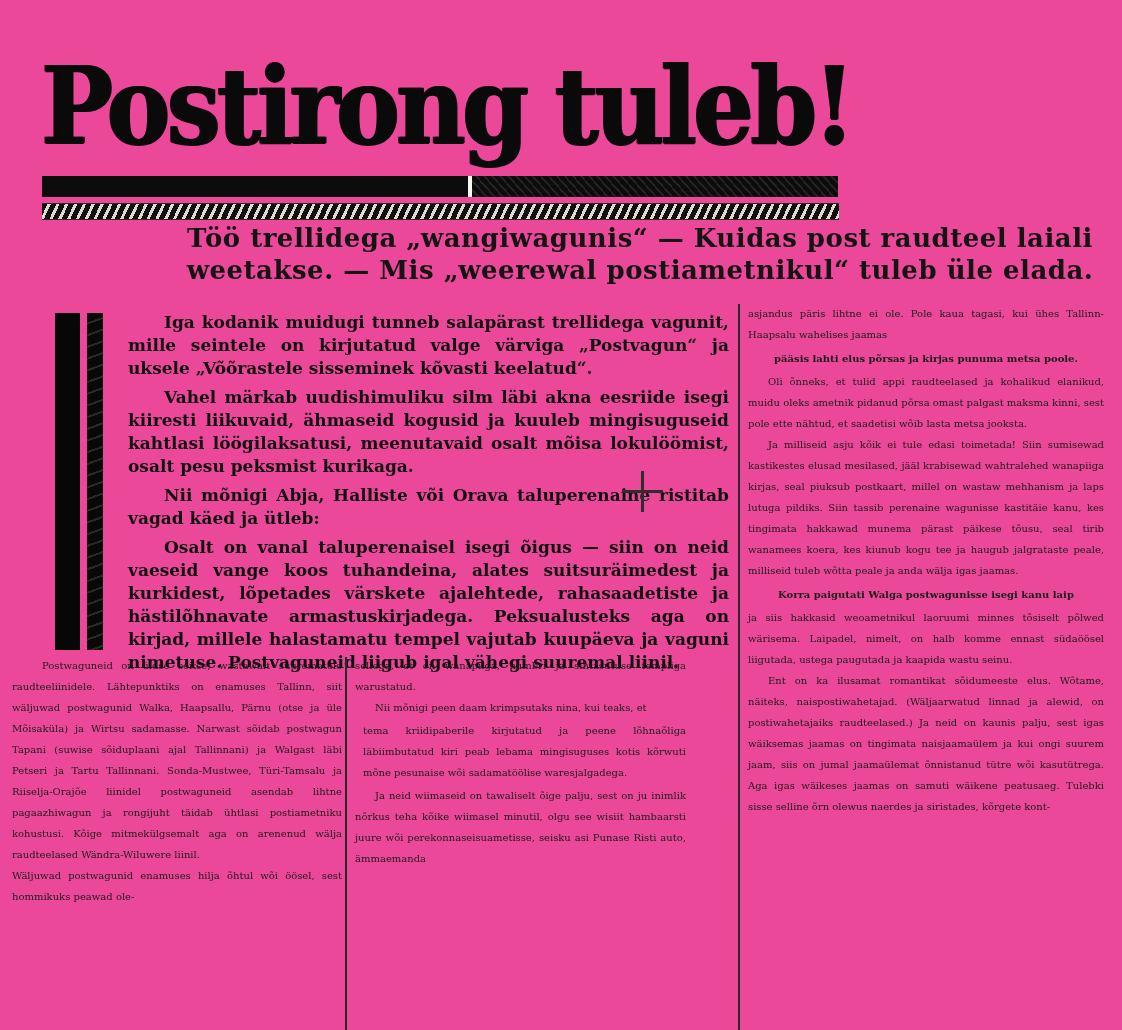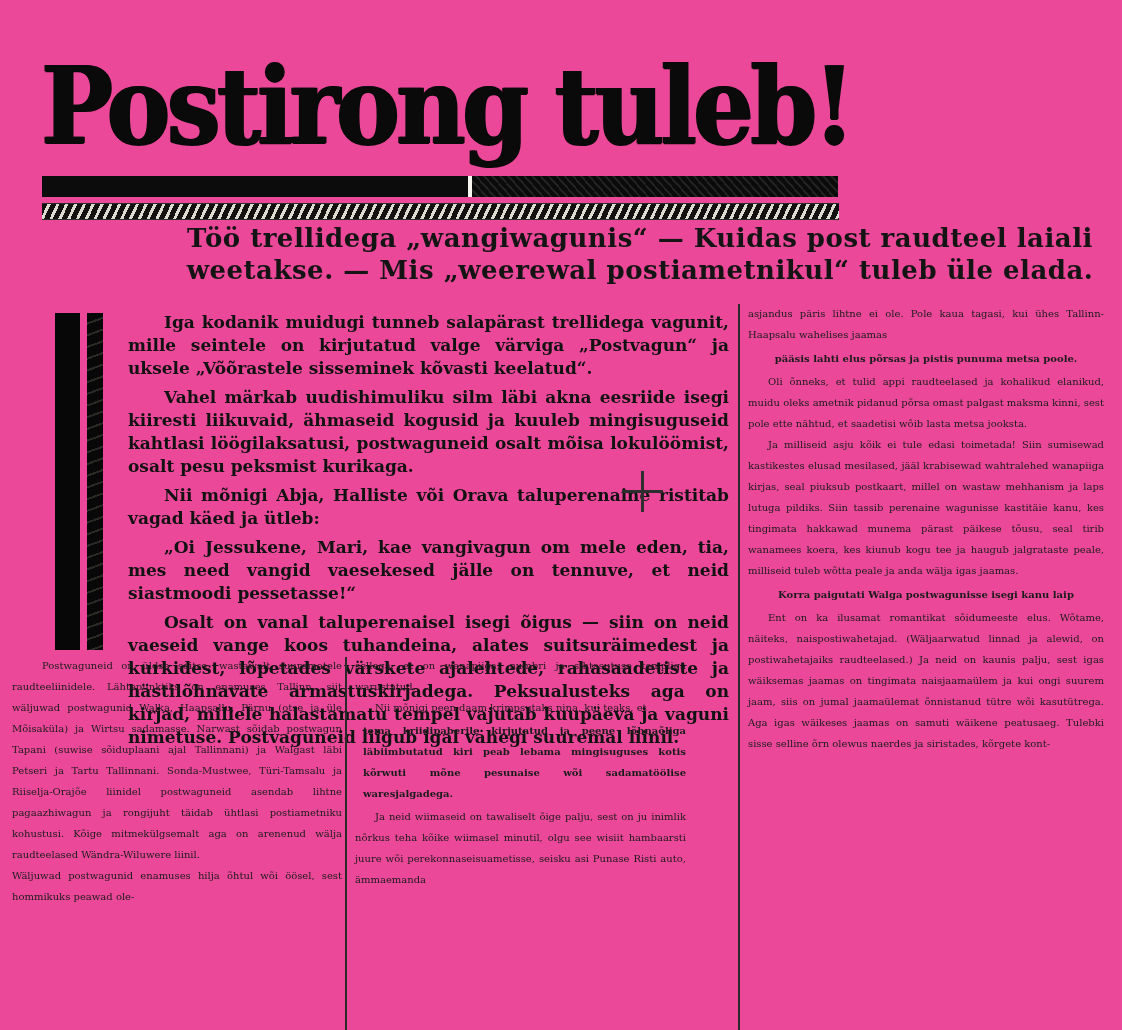--- a/index.html
+++ b/index.html
@@ -55,21 +55,21 @@
   #rule-main{left:738px;top:304px;width:2px;height:726px;}
   #rule-cols{left:345px;top:657px;width:2px;height:373px;}
   
   .bodycol{
     position:absolute;
     font-size:10px;line-height:21px;
     text-align:justify;color:#1b1b1b;
   }
   .bodycol p{margin:0;}
   .bodycol p.ind{text-indent:20px;}
-  .bodycol p.boldpara{font-weight:bold;padding-left:8px;margin:2px 0;}
+  .bodycol p.boldpara{font-weight:normal;padding-left:8px;margin:2px 0;}
   .bodycol .subhead{font-weight:bold;text-align:center;text-indent:0;margin:3px 0 2px 0;}
   #col-left{left:12px;top:655px;width:330px;}
   #col-left .firstp{text-indent:30px;}
   #col-mid{left:355px;top:655px;width:331px;}
   #col-right{left:748px;top:303px;width:356px;}
   
   #cursor{position:absolute;left:622px;top:471px;width:41px;height:41px;pointer-events:none;}
   #cursor .v{position:absolute;left:19px;top:0;width:3px;height:41px;background:#2e2e2e;}
   #cursor .h{position:absolute;left:0;top:19px;width:41px;height:3px;background:#2e2e2e;}
 </style>
@@ -90,47 +90,47 @@
   <div id="deck">
     <div>Töö trellidega „wangiwagunis“ — Kuidas post raudteel laiali</div>
     <div>weetakse. — Mis „weerewal postiametnikul“ tuleb üle elada.</div>
   </div>
 
   <div id="intro-bar-wide"></div>
   <div id="intro-bar-narrow"></div>
 
   <div id="intro">
     <p>Iga kodanik muidugi tunneb salapärast trellidega vagunit, mille seintele on kirjutatud valge värviga „Postvagun“ ja uksele „Võõrastele sisseminek kõvasti keelatud“.</p>
-    <p>Vahel märkab uudishimuliku silm läbi akna eesriide isegi kiiresti liikuvaid, ähmaseid kogusid ja kuuleb mingisuguseid kahtlasi löögilaksatusi, postwaguneid osalt mõisa lokulöömist, osalt pesu peksmist kurikaga.</p>
+    <p>Vahel märkab uudishimuliku silm läbi akna eesriide isegi kiiresti liikuvaid, ähmaseid kogusid ja kuuleb mingisuguseid kahtlasi löögilaksatusi, meenutavaid osalt mõisa lokulöömist, osalt pesu peksmist kurikaga.</p>
     <p>Nii mõnigi Abja, Halliste või Orava taluperenaine ristitab vagad käed ja ütleb:</p>
-    <p>„Oi Jessukene, Mari, kae vangivagun om mele eden, tia, mes need vangid vaesekesed jälle on tennuve, et neid siastmoodi pessetasse!“</p>
     <p>Osalt on vanal taluperenaisel isegi õigus — siin on neid vaeseid vange koos tuhandeina, alates suitsuräimedest ja kurkidest, lõpetades värskete ajalehtede, rahasaadetiste ja hästilõhnavate armastuskirjadega. Peksualusteks aga on kirjad, millele halastamatu tempel vajutab kuupäeva ja vaguni nimetuse. Postvaguneid liigub igal vähegi suuremal liinil.</p>
   </div>
 
   <div class="vrule" id="rule-main"></div>
   <div class="vrule" id="rule-cols"></div>
 
   <div class="bodycol" id="col-left">
     <p class="firstp">Postwaguneid on üldse seitse, wastawalt suurematele raudteeliinidele. Lähtepunktiks on enamuses Tallinn, siit wäljuwad postwagunid Walka, Haapsallu, Pärnu (otse ja üle Mõisaküla) ja Wirtsu sadamasse. Narwast sõidab postwagun Tapani (suwise sõiduplaani ajal Tallinnani) ja Walgast läbi Petseri ja Tartu Tallinnani. Sonda-Mustwee, Türi-Tamsalu ja Riiselja-Orajõe liinidel postwaguneid asendab lihtne pagaazhiwagun ja rongijuht täidab ühtlasi postiametniku kohustusi. Kõige mitmekülgsemalt aga on arenenud wälja raudteelased Wändra-Wiluwere liinil.</p>
     <p>Wäljuwad postwagunid enamuses hilja õhtul wõi öösel, sest hommikuks peawad ole-</p>
   </div>
 
   <div class="bodycol" id="col-mid">
     <p>sellega, et on wanapiiga, numbri ja sihtasutuse templiga warustatud.</p>
     <p class="ind">Nii mõnigi peen daam krimpsutaks nina, kui teaks, et</p>
     <p class="boldpara">tema kriidipaberile kirjutatud ja peene lõhnaõliga läbiimbutatud kiri peab lebama mingisuguses kotis kõrwuti mõne pesunaise wõi sadamatöölise waresjalgadega.</p>
     <p class="ind">Ja neid wiimaseid on tawaliselt õige palju, sest on ju inimlik nõrkus teha kõike wiimasel minutil, olgu see wisiit hambaarsti juure wõi perekonnaseisuametisse, seisku asi Punase Risti auto, ämmaemanda</p>
   </div>
 
   <div class="bodycol" id="col-right">
     <p>asjandus päris lihtne ei ole. Pole kaua tagasi, kui ühes Tallinn-Haapsalu wahelises jaamas</p>
-    <p class="subhead">pääsis lahti elus põrsas ja pistis punuma metsa poole.</p>
+    <p class="subhead">pääsis lahti elus põrsas ja kirjas punuma metsa poole.</p>
     <p class="ind">Oli õnneks, et tulid appi raudteelased ja kohalikud elanikud, muidu oleks ametnik pidanud põrsa omast palgast maksma kinni, sest pole ette nähtud, et saadetisi wõib lasta metsa jooksta.</p>
     <p class="ind">Ja milliseid asju kõik ei tule edasi toimetada! Siin sumisewad kastikestes elusad mesilased, jääl krabisewad wahtralehed wanapiiga kirjas, seal piuksub postkaart, millel on wastaw mehhanism ja laps lutuga pildiks. Siin tassib perenaine wagunisse kastitäie kanu, kes tingimata hakkawad munema pärast päikese tõusu, seal tirib wanamees koera, kes kiunub kogu tee ja haugub jalgrataste peale, milliseid tuleb wõtta peale ja anda wälja igas jaamas.</p>
     <p class="subhead">Korra paigutati Walga postwagunisse isegi kanu laip</p>
+    <p>ja siis hakkasid weoametnikul laoruumi minnes tõsiselt põlwed wärisema. Laipadel, nimelt, on halb komme ennast südaöösel liigutada, ustega paugutada ja kaapida wastu seinu.</p>
     <p class="ind">Ent on ka ilusamat romantikat sõidumeeste elus. Wõtame, näiteks, naispostiwahetajad. (Wäljaarwatud linnad ja alewid, on postiwahetajaiks raudteelased.) Ja neid on kaunis palju, sest igas wäiksemas jaamas on tingimata naisjaamaülem ja kui ongi suurem jaam, siis on jumal jaamaülemat õnnistanud tütre wõi kasutütrega. Aga igas wäikeses jaamas on samuti wäikene peatusaeg. Tulebki sisse selline õrn olewus naerdes ja siristades, kõrgete kont-</p>
   </div>
 
   <div id="cursor">
     <div class="v"></div>
     <div class="h"></div>
   </div>
 
 </div>
 

